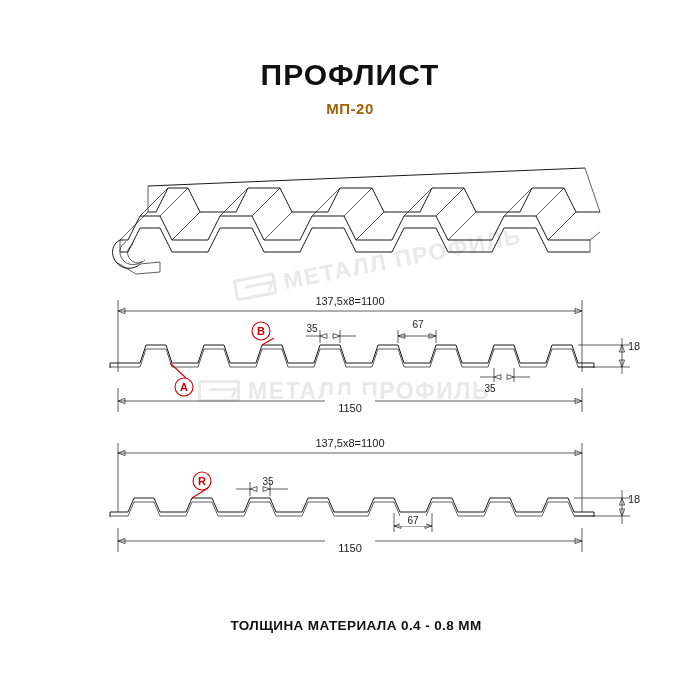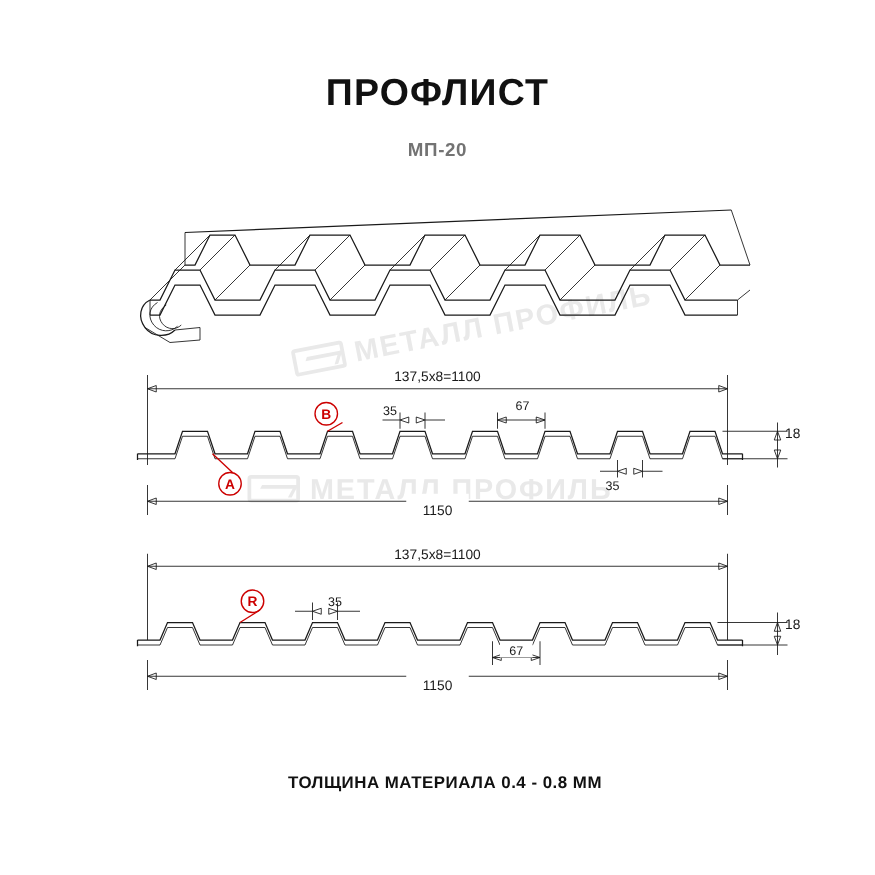--- a/index.html
+++ b/index.html
@@ -29,24 +29,24 @@
     text-align: center;
   }
   .main-title {
     font-size: 30px;
     font-weight: bold;
     letter-spacing: 1px;
     color: #111111;
     line-height: 34px;
   }
   .sub-title {
-    margin-top: 20px;
+    margin-top: 8px;
     font-size: 15px;
     font-weight: bold;
-    color: #737373;
+    color: #a16207;
     letter-spacing: 0.5px;
   }
 
   
   .footer-note {
     position: absolute;
     left: 0;
     top: 618px;
     width: 700px;
     text-align: center;

